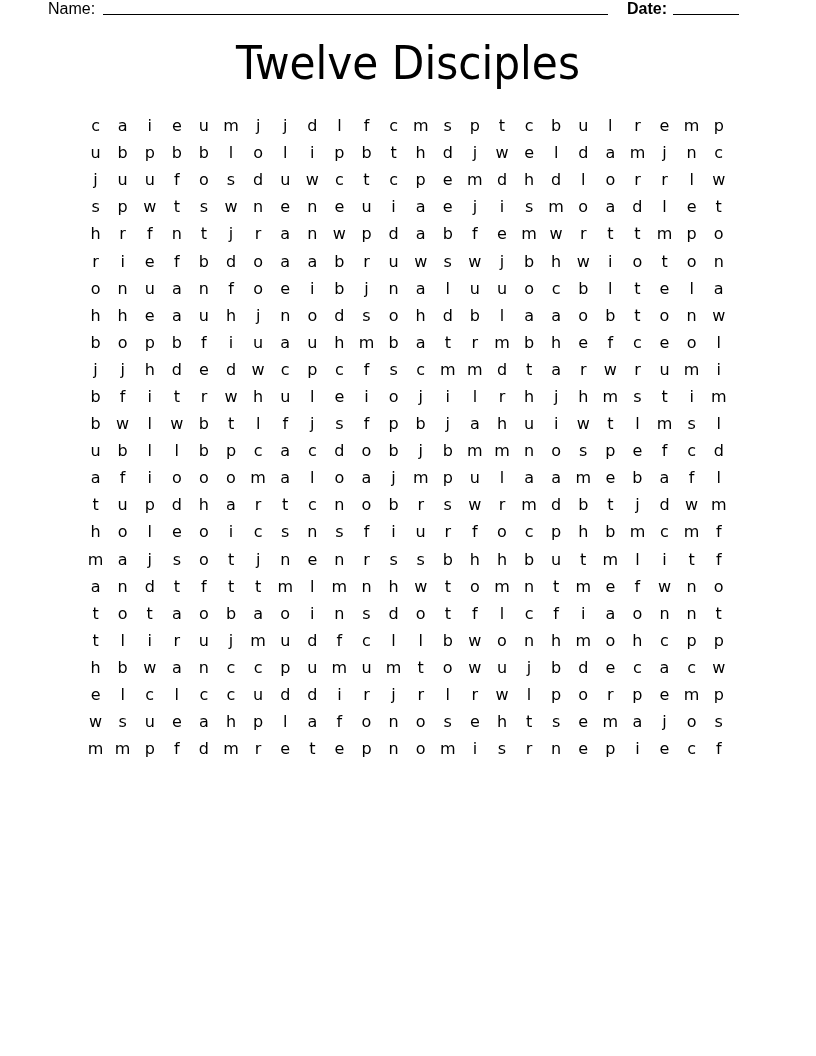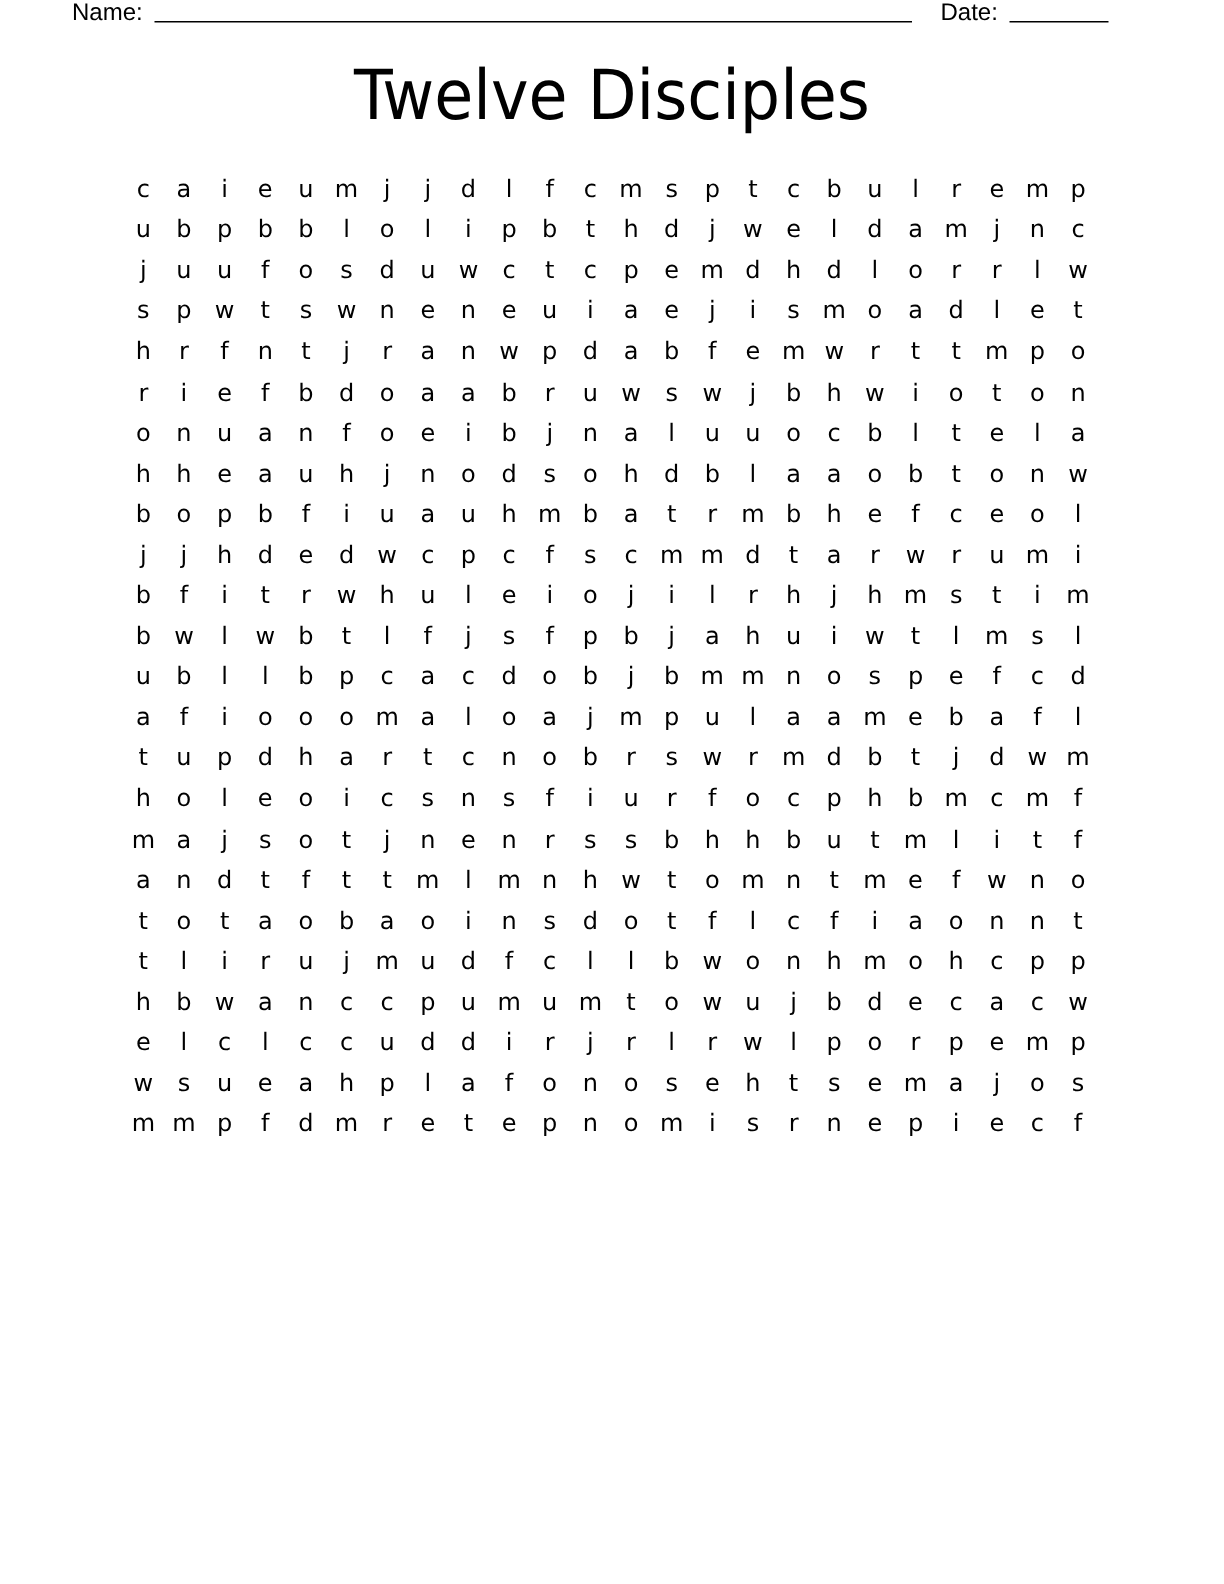--- a/index.html
+++ b/index.html
@@ -4,21 +4,21 @@
 <style>
   html, body { margin: 0; padding: 0; background: #ffffff; }
   body { width: 816px; height: 1056px; position: relative; overflow: hidden; color: #000; }
   .header-line {
     position: absolute; top: -1px; left: 48px; width: 720px; height: 20px;
     font-family: "Liberation Sans", sans-serif; font-size: 16px; line-height: 20px;
     white-space: nowrap;
   }
   .header-line .name-label { position: absolute; left: 0; }
   .header-line .name-blank { position: absolute; left: 55px; top: 15px; width: 505px; border-bottom: 1px solid #000; }
-  .header-line .date-label { position: absolute; left: 579px; }
+  .header-line .date-label { position: absolute; left: 579px; font-weight: bold; }
   .header-line .date-blank { position: absolute; left: 625px; top: 15px; width: 66px; border-bottom: 1px solid #000; }
   .title {
     position: absolute; top: 32px; left: 0; width: 816px; text-align: center;
     font-family: "DejaVu Sans", sans-serif; font-size: 46px; line-height: 62px;
     letter-spacing: 0px; transform: scaleX(0.92); transform-origin: center;
   }
   .grid {
     position: absolute; top: 112px; left: 82px;
     display: grid; grid-template-columns: repeat(24, 27.1px); grid-auto-rows: 27.1px;
     font-family: "DejaVu Sans", sans-serif; font-size: 16px;

